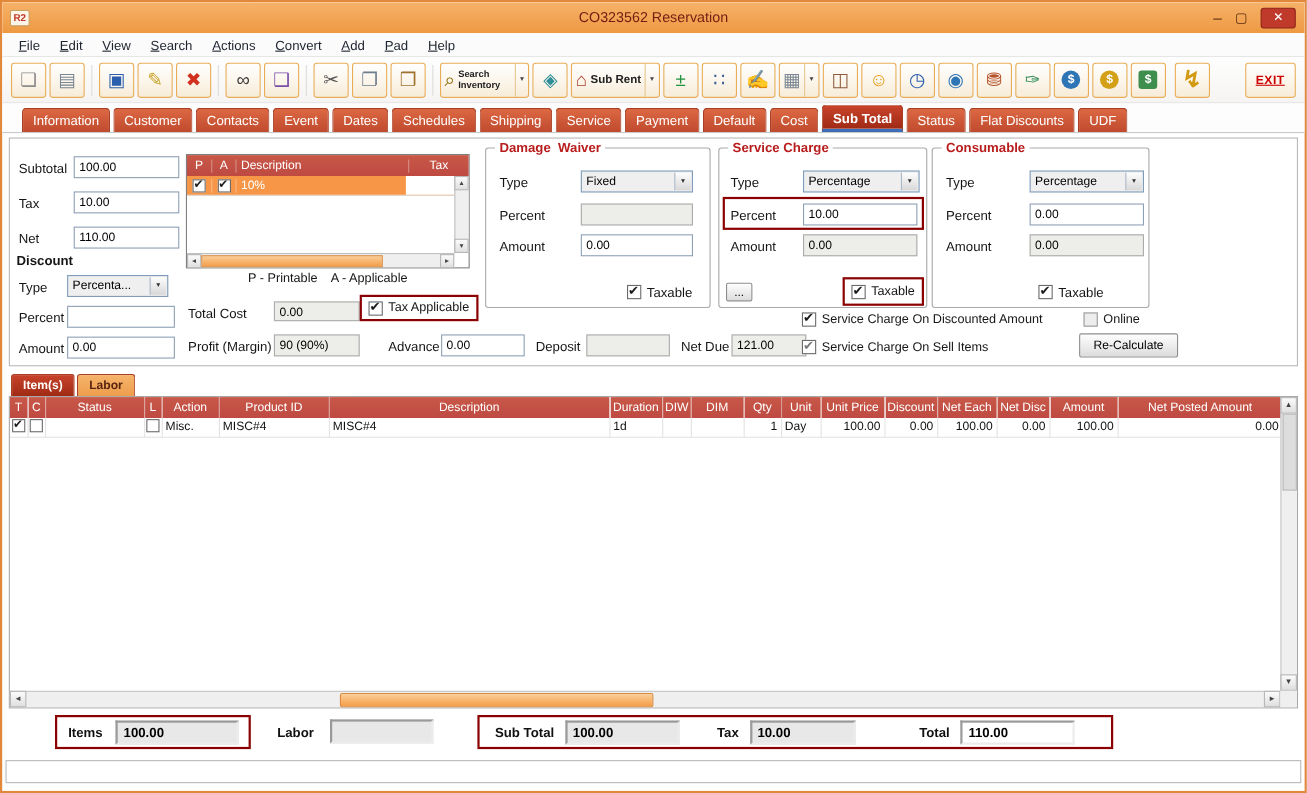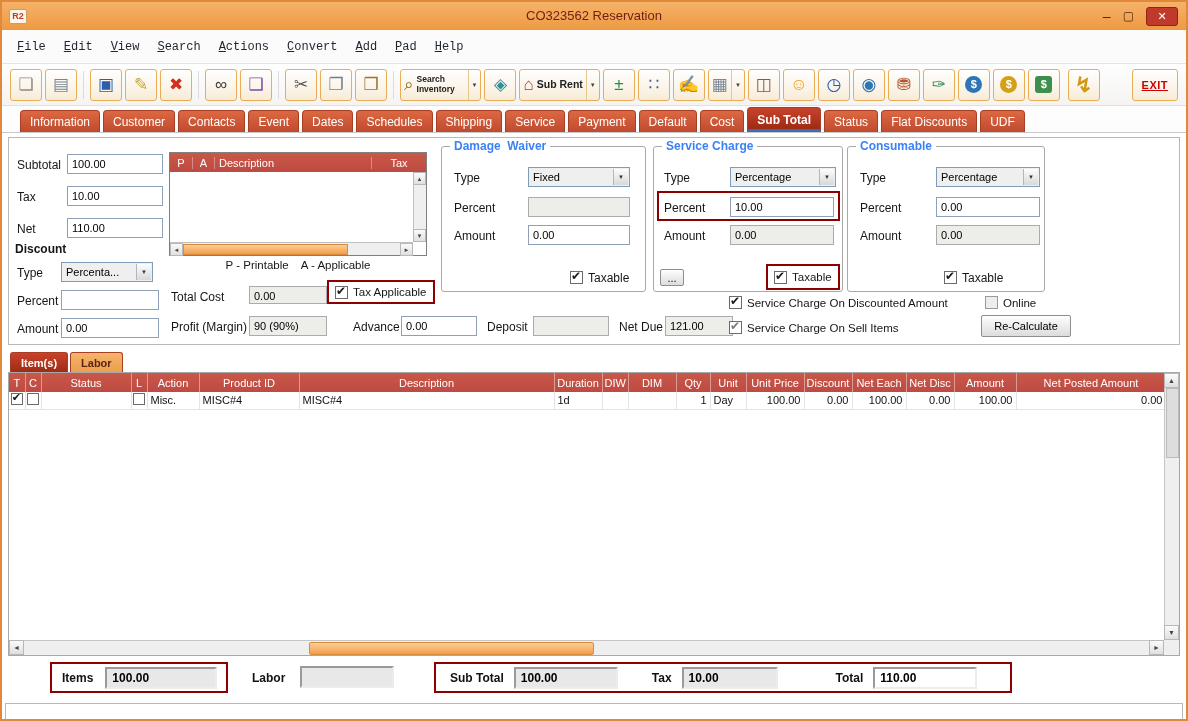--- a/index.html
+++ b/index.html
@@ -9,21 +9,21 @@
   
   .titlebar { height:28px; flex:none; background:linear-gradient(var(--c-titlebar-top,#F6B269), var(--c-titlebar-bottom,#EE9942)); display:flex; align-items:center; position:relative;text-align:center; }
   .app-icon { width:18px; height:15px; background:#FDF6E8; border:1px solid #C8A060; border-radius:2px; color:#C23B2C; font-size:9px; font-weight:bold; display:flex; align-items:center; justify-content:center; margin-left:7px; }
   .title { position:absolute; left:50%; transform:translateX(-50%); top:6px; font-size:13px; color:#731D12; }
   .win-controls { margin-left:auto; display:flex; align-items:center; gap:12px; margin-right:8px; }
   .wbtn { font-size:14px; color:#54280E; line-height:1; }
   .wbtn.max { font-size:12px; }
   .wbtn.close { background:var(--c-close-button,#C03A2B); color:#FFF; width:32px; height:19px; border-radius:3px; display:flex; align-items:center; justify-content:center; font-size:11px; border:1px solid #8E2418; }
 
   
-  .menubar { height:34px; flex:none; background:#FBFBFB; border-bottom:1px solid #E4E4E4; display:flex; align-items:center; padding-left:6px;font-family:Liberation Mono, monospace; }
+  .menubar { height:22px; flex:none; background:#FBFBFB; border-bottom:1px solid #E4E4E4; display:flex; align-items:center; padding-left:6px; }
   .menu-item { font-size:12px; color:#1E2430; padding:0 9px; line-height:20px; }
 
   
   .toolbar { height:42px; flex:none; display:flex; align-items:center; gap:3px; padding:0 8px; background:linear-gradient(#FEFEFE,#F5F4F2); border-bottom:1px solid #E0E0E0; }
   .tsep { width:1px; height:28px; background:#DCDCDC; margin:0 3px; flex:none; }
   .tspacer { flex:1; }
   .tgap { width:26px; flex:none; }
   .tbtn { height:32px; min-width:32px; flex:none; border:1px solid var(--c-toolbar-border,#E9AE55); border-radius:3px; background:linear-gradient(#FFFFFF,#F8ECD8); display:flex; align-items:center; justify-content:center; gap:3px; font-size:17px; padding:0 3px; }
   .tbtn .glyph { line-height:1; }
   .tbtn .glyph.big { font-size:21px; font-weight:bold; }
@@ -42,21 +42,21 @@
   
   .panel { height:208px; flex:none; margin:4px 6px 0; border:1px solid #B8B8B8; position:relative; background:#FFF; }
   .lbl { position:absolute; font-size:12px; color:#161616; white-space:nowrap; }
   .bold { font-weight:bold; }
   .lbl-inline { font-size:11.5px; color:#161616; white-space:nowrap; }
   .field { position:absolute; height:20px; border:1px solid #8EA0B5; background:#FFF; font-size:11px; padding:3px 3px 0 4px; overflow:hidden; white-space:nowrap; }
   .field.dis { background:#EDEDEA; border-color:#ABABAB; }
   .dd { position:absolute; height:20px; border:1px solid #7F9DB9; background:#EFEFEF; font-size:11px; padding:3px 18px 0 4px; overflow:hidden; white-space:nowrap; }
   .dda { position:absolute; right:1px; top:1px; bottom:1px; width:15px; background:linear-gradient(#FDFDFD,#D8D8D8); border-left:1px solid #AAB8C6; display:flex; align-items:center; justify-content:center; font-size:6px; color:#333; }
   .grp { position:absolute; border:1px solid #A9A9A9; border-radius:3px; }
-  .grp-title { position:absolute; top:-8px; left:8px; background:#FFF; padding:0 4px; font-size:12px; font-weight:bold; color:#3b82f6; white-space:pre; }
+  .grp-title { position:absolute; top:-8px; left:8px; background:#FFF; padding:0 4px; font-size:12px; font-weight:bold; color:#b91c1c; white-space:pre; }
   .cb { width:13px; height:13px; border:1px solid #6B6B6B; background:#FFF; display:inline-block; position:relative; flex:none; }
   .cb.abs { position:absolute; }
   .cb.checked::after { content:"✔"; position:absolute; left:0; top:-3px; font-size:12px; color:#1A1A1A; }
   .cb.dim.checked::after { color:#7A7A7A; }
   .cb.dis-cb { background:#EDEDED; border-color:#9A9A9A; }
   .cb.xs { width:12px; height:12px; }
   .cb.xs.checked::after { font-size:11px; top:-3px; }
   .ann { position:absolute; border:2px solid var(--c-annotation,#8B0000); }
   .hbox { position:absolute; display:flex; align-items:center; }
   .btn { position:absolute; border:1px solid #8E8E8E; border-radius:2px; background:linear-gradient(#FEFEFE,#DCDCDC); font-size:11px; text-align:center; font-family:"Liberation Sans",sans-serif; }
@@ -262,20 +262,30 @@
     <div class="field" style="left:52px;top:152px;width:98px" data-name="discount-percent-field"></div>
     <span class="lbl" style="left:8px;top:184px" data-name="discount-amount-label">Amount</span>
     <div class="field" style="left:52px;top:180px;width:98px" data-name="discount-amount-field">0.00</div>
 
     <div class="minitable" data-name="tax-table">
       <div class="mt-head" data-name="tax-table-header">
         <span class="mt-c1" data-name="column-header">P</span>
         <span class="mt-c2" data-name="column-header">A</span>
         <span class="mt-desc" data-name="column-header">Description</span>
         <span class="mt-tax" data-name="column-header">Tax</span>
+      </div>
+      <div class="mt-row" data-name="tax-table-row">
+        <span class="mt-c1">
+            <span class="cb xs checked" data-name="printable-checkbox"></span>
+          </span>
+        <span class="mt-c2">
+            <span class="cb xs checked" data-name="applicable-checkbox"></span>
+          </span>
+        <span class="mt-desc" data-name="tax-description-cell">10%</span>
+        <span class="mt-tax" data-name="tax-value-cell"></span>
       </div>
       <div class="mt-vscroll" data-name="vertical-scrollbar">
         <span class="sarrow" style="top:0;left:-1px" data-name="scroll-up-icon">▲</span>
         <span class="sarrow" style="bottom:0;left:-1px" data-name="scroll-down-icon">▼</span>
       </div>
       <div class="mt-hscroll" data-name="horizontal-scrollbar">
         <span class="sarrow" style="left:0;top:0" data-name="scroll-left-icon">◄</span>
         <span class="mthumb" data-name="scrollbar-thumb"></span>
         <span class="sarrow" style="right:0;top:0" data-name="scroll-right-icon">►</span>
       </div>

